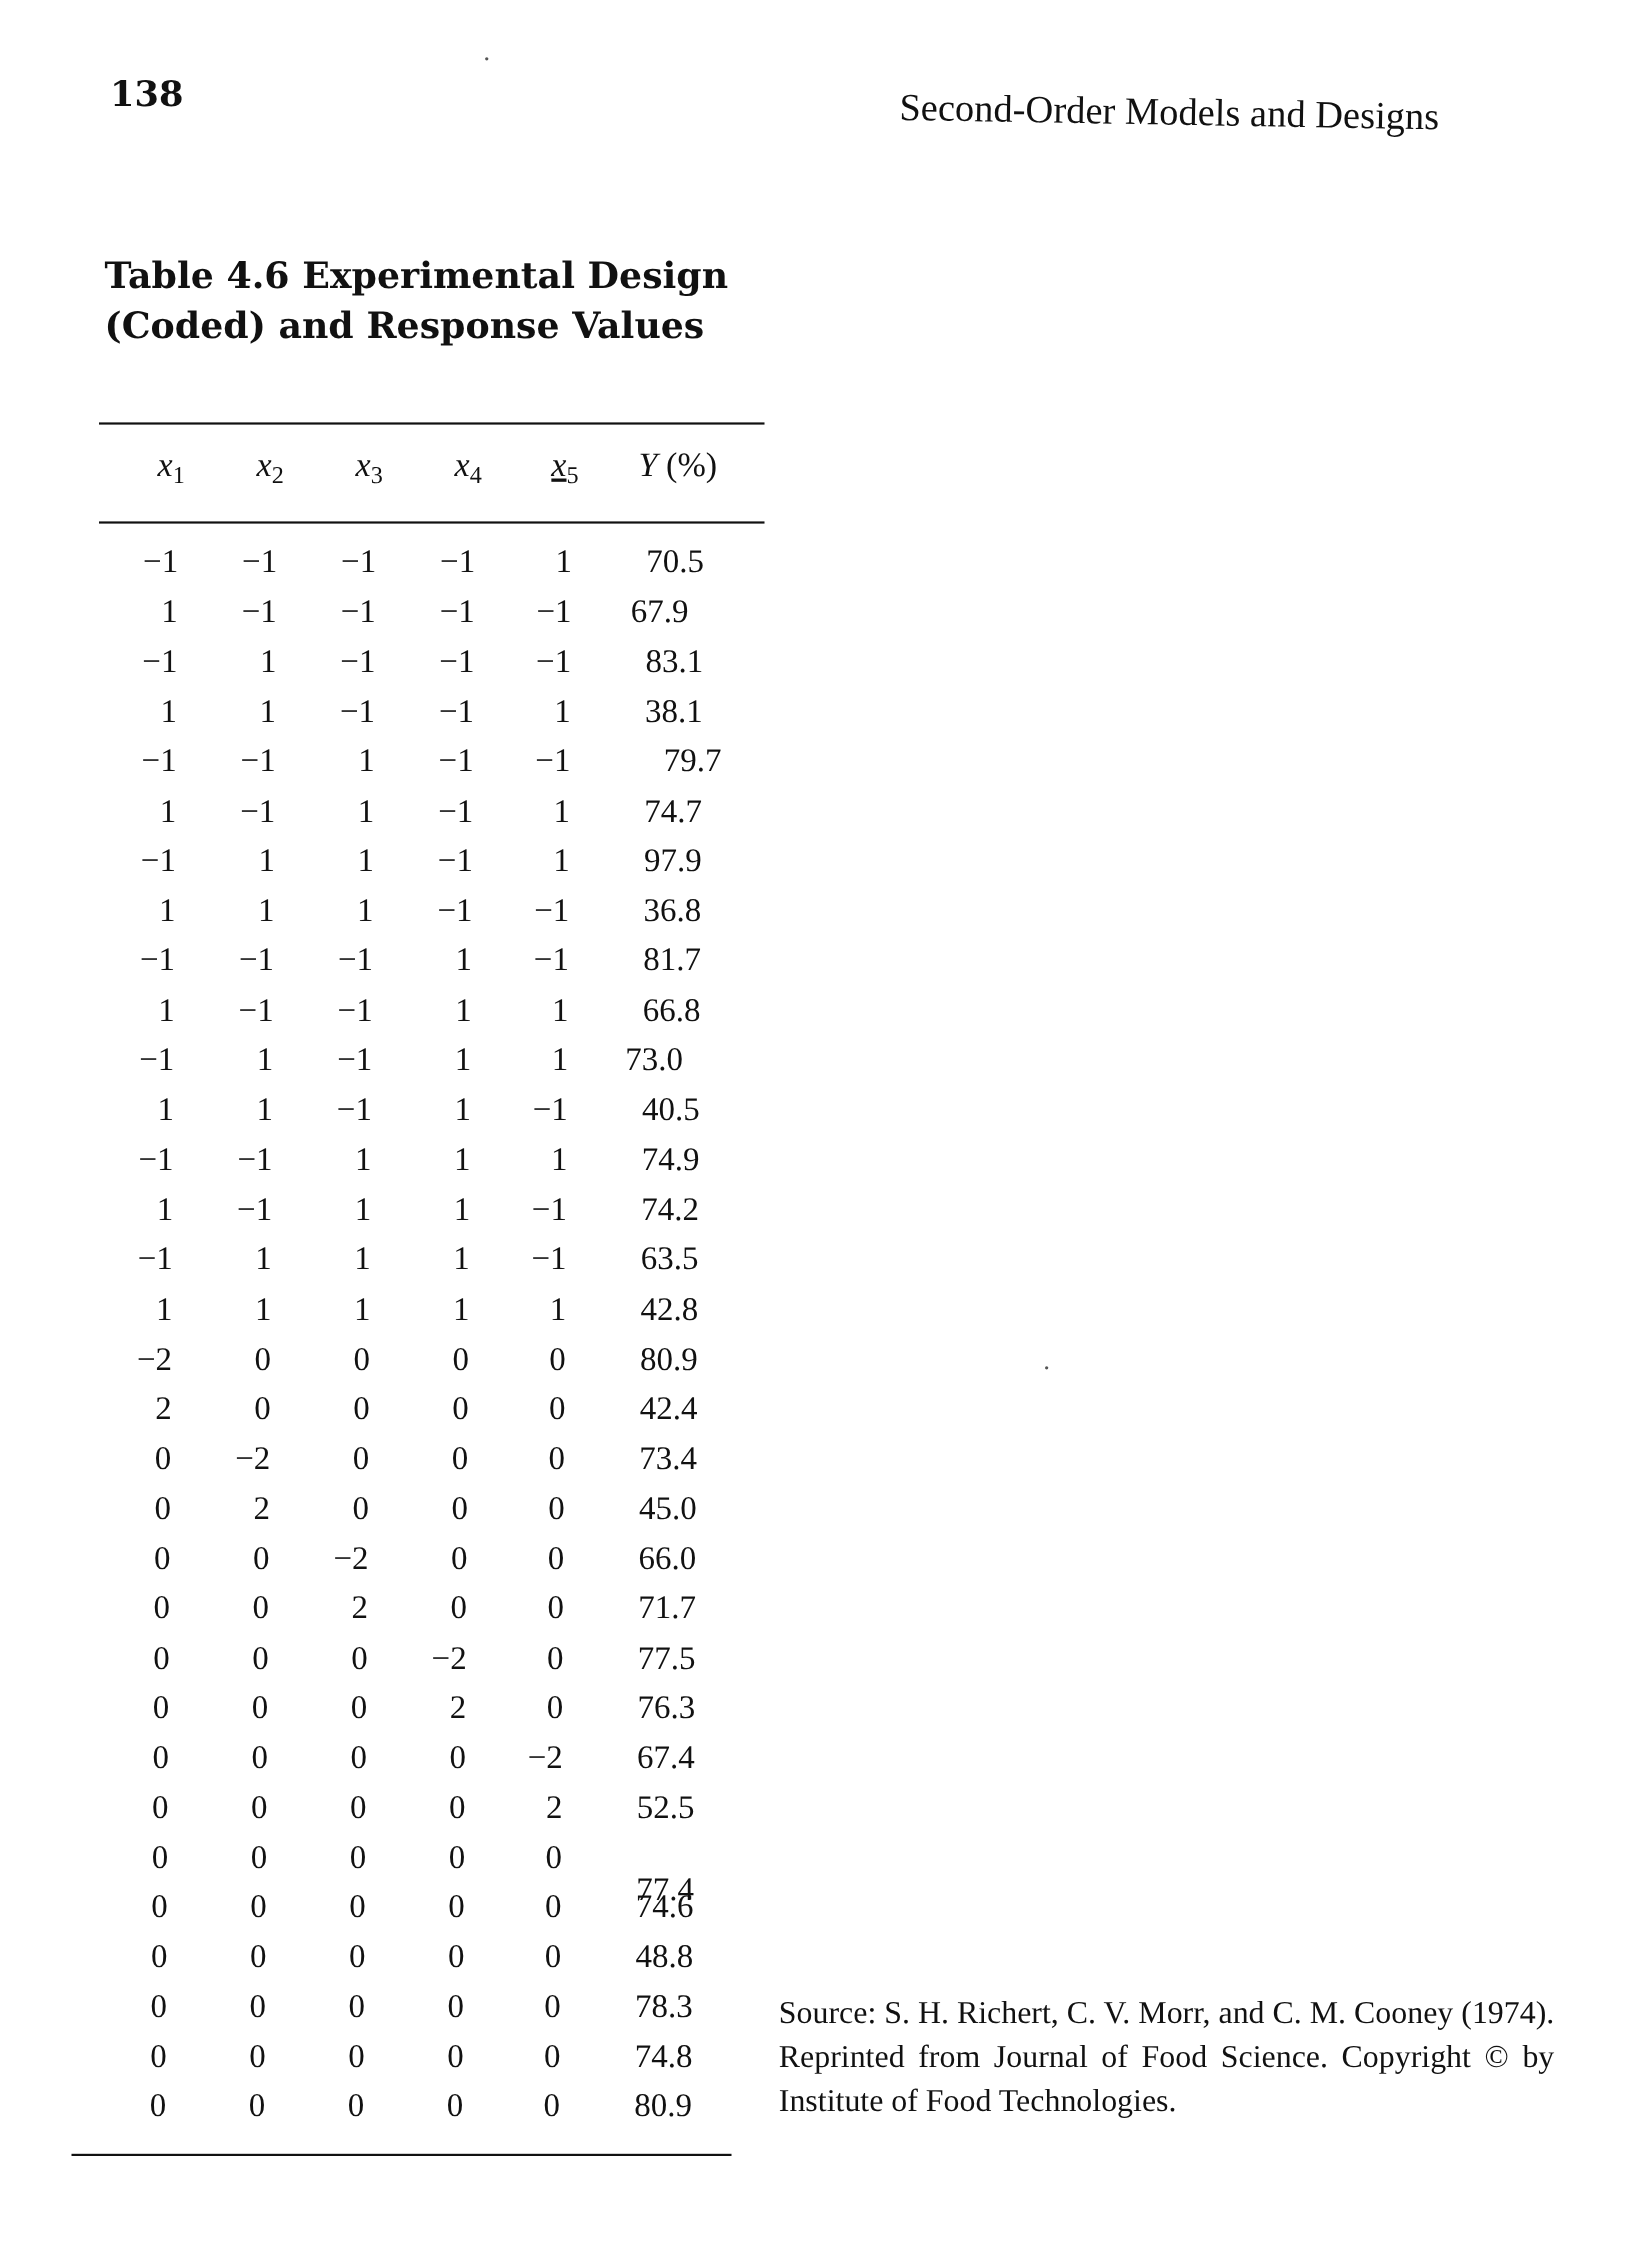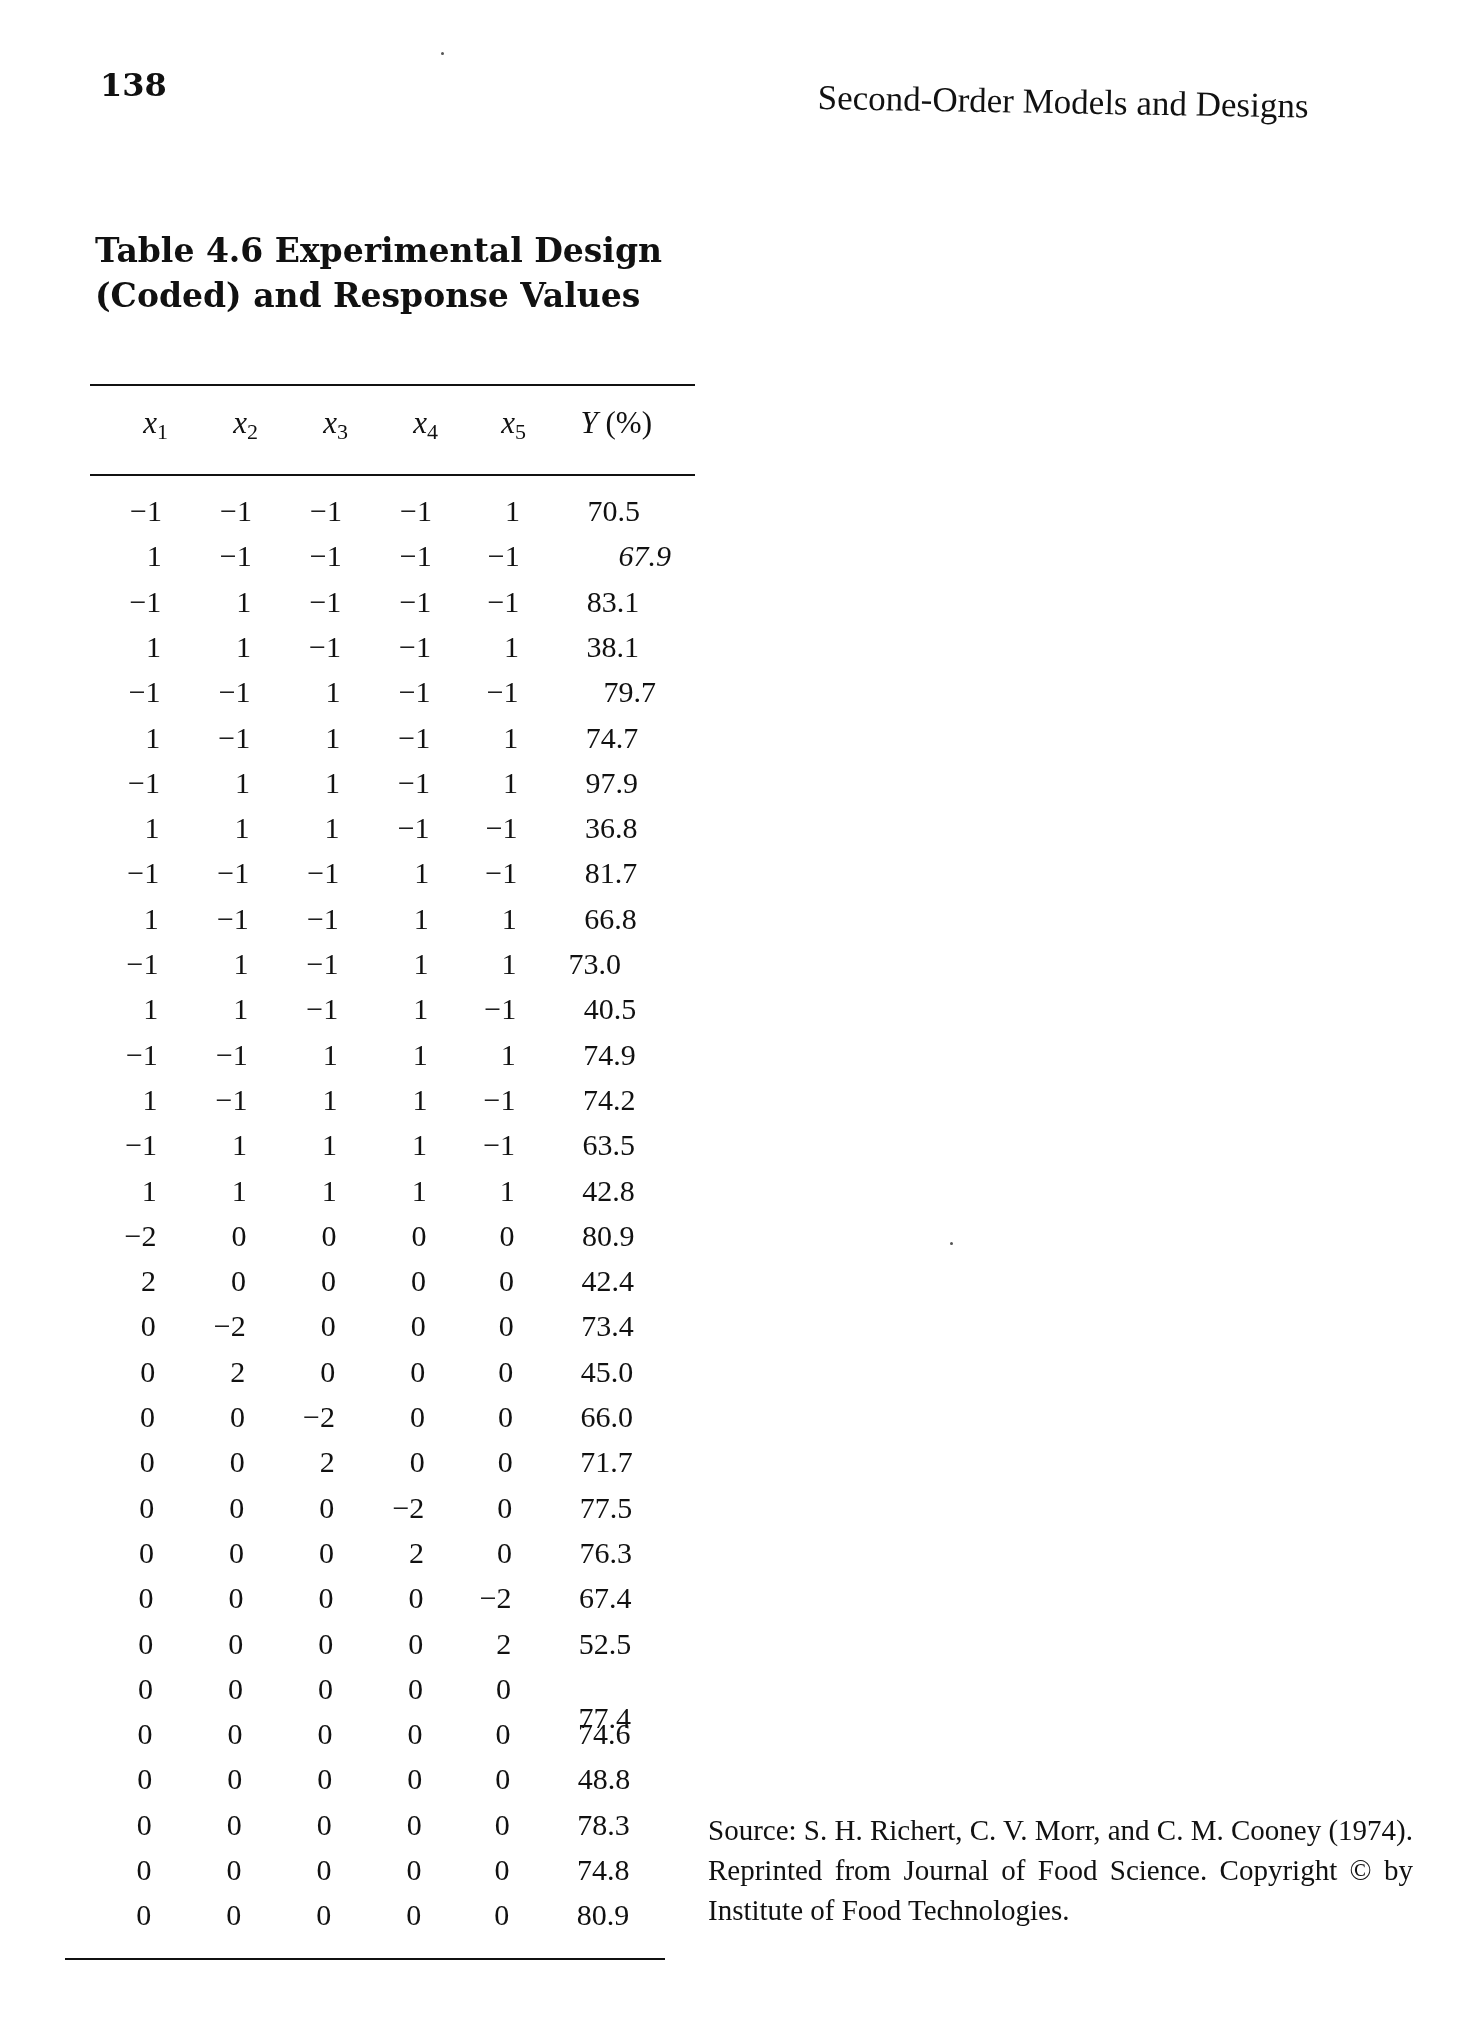--- a/index.html
+++ b/index.html
@@ -29,40 +29,40 @@
 <div class="running-head">Second-Order Models and Designs</div>
 
 <div class="table-title">Table 4.6   Experimental Design (Coded) and Response Values</div>
 
 <div class="rule top"></div>
 <div class="thead" id="thead">
     <div class="th" style="right: 527px;"><span>x</span><sub>1</sub></div>
     <div class="th" style="right: 437px;"><span>x</span><sub>2</sub></div>
     <div class="th" style="right: 347px;"><span>x</span><sub>3</sub></div>
     <div class="th" style="right: 257px;"><span>x</span><sub>4</sub></div>
-    <div class="th" style="right: 169px;"><span>x</span><sub>5</sub></div>
+    <div class="th" style="right: 169px; text-decoration: underline;"><span>x</span><sub>5</sub></div>
     <div class="th" style="right: 43px;"><span>Y</span><span style="font-style: normal;"> (%)</span></div>
   </div>
 <div class="rule mid"></div>
 <div class="tbody" id="tbody">
     <div class="tr" style="top: 0px;">
       <div class="td" style="left: 82px;">−1</div>
       <div class="td" style="left: 172px;">−1</div>
       <div class="td" style="left: 262px;">−1</div>
       <div class="td" style="left: 352px;">−1</div>
       <div class="td" style="left: 440px;">1</div>
       <div class="td" style="left: 560px;">70.5</div>
     </div>
     <div class="tr" style="top: 45.3px;">
       <div class="td" style="left: 81.65px;">1</div>
       <div class="td" style="left: 171.65px;">−1</div>
       <div class="td" style="left: 261.65px;">−1</div>
       <div class="td" style="left: 351.65px;">−1</div>
       <div class="td" style="left: 439.65px;">−1</div>
-      <div class="td" style="left: 591px; font-style: italic;">67.9</div>
+      <div class="td" style="left: 546px;">67.9</div>
     </div>
     <div class="tr" style="top: 90.6px;">
       <div class="td" style="left: 81.3px;">−1</div>
       <div class="td" style="left: 171.3px;">1</div>
       <div class="td" style="left: 261.3px;">−1</div>
       <div class="td" style="left: 351.3px;">−1</div>
       <div class="td" style="left: 439.3px;">−1</div>
       <div class="td" style="left: 559.3px;">83.1</div>
     </div>
     <div class="tr" style="top: 135.9px;">

